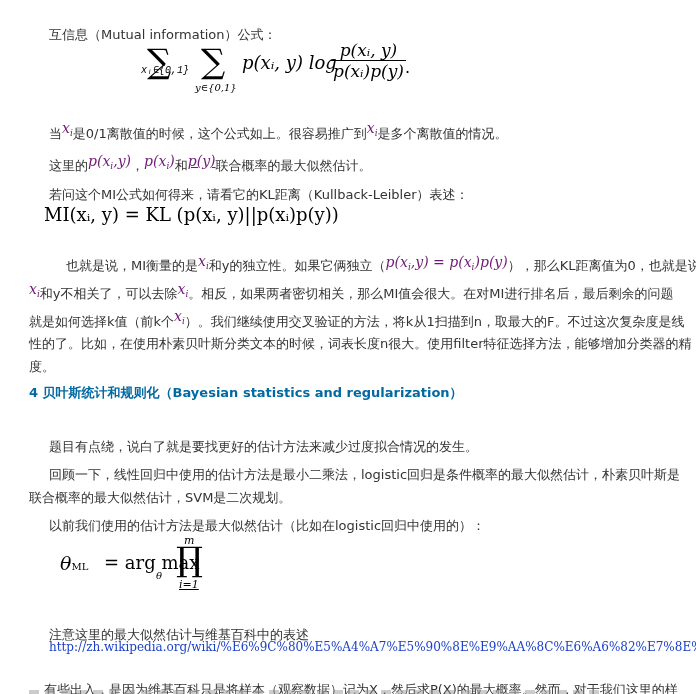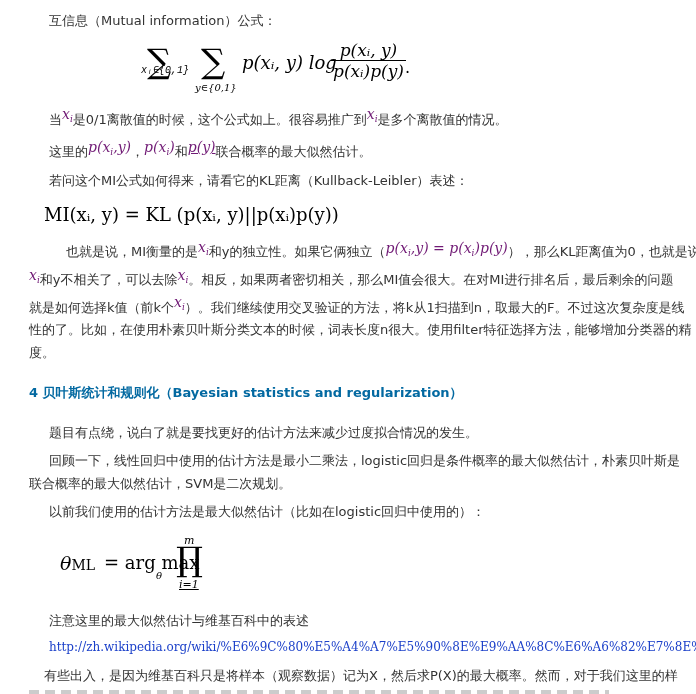--- a/index.html
+++ b/index.html
@@ -2,21 +2,21 @@
 <html><head>
   <meta charset="utf-8">
   <style>
     html, body { margin: 0; padding: 0; background: #ffffff; }
     body {
       width: 696px; height: 694px; overflow: hidden; position: relative;
       font-family: "DejaVu Sans", "Liberation Sans", sans-serif;
       color: #333333; font-size: 13px;
     }
     .abs { position: absolute; white-space: nowrap; }
-    .p { font-size: 13px; line-height: 18px; }
+    .p { font-size: 13px; line-height: 18px; margin-top: 14px; }
     .math { font-family: "DejaVu Serif", "Liberation Serif", serif; color: #000; }
     .mi { font-style: italic; }
     .inlmath { font-family: "DejaVu Serif", "Liberation Serif", serif; font-style: italic; color: #701a75; font-size: 14px; }
     .sub { font-size: 9px; vertical-align: -3px; }
     .big { font-size: 34px; line-height: 34px; }
     .limits { font-size: 10px; }
     .frac { display: inline-block; vertical-align: middle; text-align: center; }
     .frac .num { display: block; border-bottom: 1px solid #000; padding: 0 2px; }
     .frac .den { display: block; padding: 0 2px; }
     .heading { font-weight: bold; font-size: 13px; color: #0369a1; }
@@ -67,21 +67,21 @@
 <div class="abs heading" style="left:29px;top:384px;">4 贝叶斯统计和规则化（Bayesian statistics and regularization）</div>
 
 <div class="abs p" style="left:49px;top:424px;">题目有点绕，说白了就是要找更好的估计方法来减少过度拟合情况的发生。</div>
 
 <div class="abs p" style="left:49px;top:452px;">回顾一下，线性回归中使用的估计方法是最小二乘法，logistic回归是条件概率的最大似然估计，朴素贝叶斯是</div>
 <div class="abs p" style="left:29px;top:475px;">联合概率的最大似然估计，SVM是二次规划。</div>
 
 <div class="abs p" style="left:49px;top:503px;">以前我们使用的估计方法是最大似然估计（比如在logistic回归中使用的）：</div>
 
 <div class="abs math" style="left:60px;top:532px;width:280px;height:62px;">
-  <span class="abs mi" style="left:0;top:20px;font-size:19px;"><span>θ</span><span style="font-size:14px;font-style:normal;">ML</span></span>
+  <span class="abs mi" style="left:0;top:20px;font-size:19px;"><span>θ</span><span style="font-size:10px;font-style:normal;">ML</span></span>
   <span class="abs" style="left:44px;top:20px;font-size:18px;">= arg max</span>
   <span class="abs mi" style="left:96px;top:38px;font-size:10px;">θ</span>
   <span class="abs mi" style="left:124px;top:2px;font-size:11px;">m</span>
   <span class="abs big" style="left:116px;top:10px;">∏</span>
   <span class="abs mi" style="left:119px;top:46px;font-size:11px;text-decoration:underline;">i=1</span>
 </div>
 
 <div class="abs p" style="left:49px;top:612px;">注意这里的最大似然估计与维基百科中的表述</div>
 
 <a class="abs link" style="left:49px;top:640px;" href="#">http://zh.wikipedia.org/wiki/%E6%9C%80%E5%A4%A7%E5%90%8E%E9%AA%8C%E6%A6%82%E7%8E%87</a>

